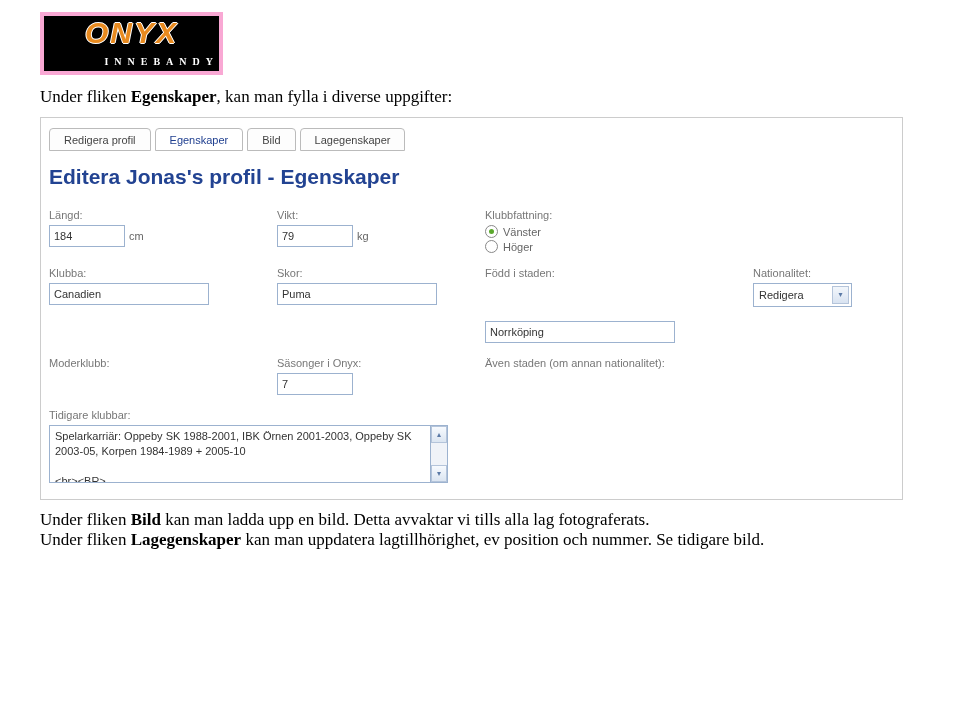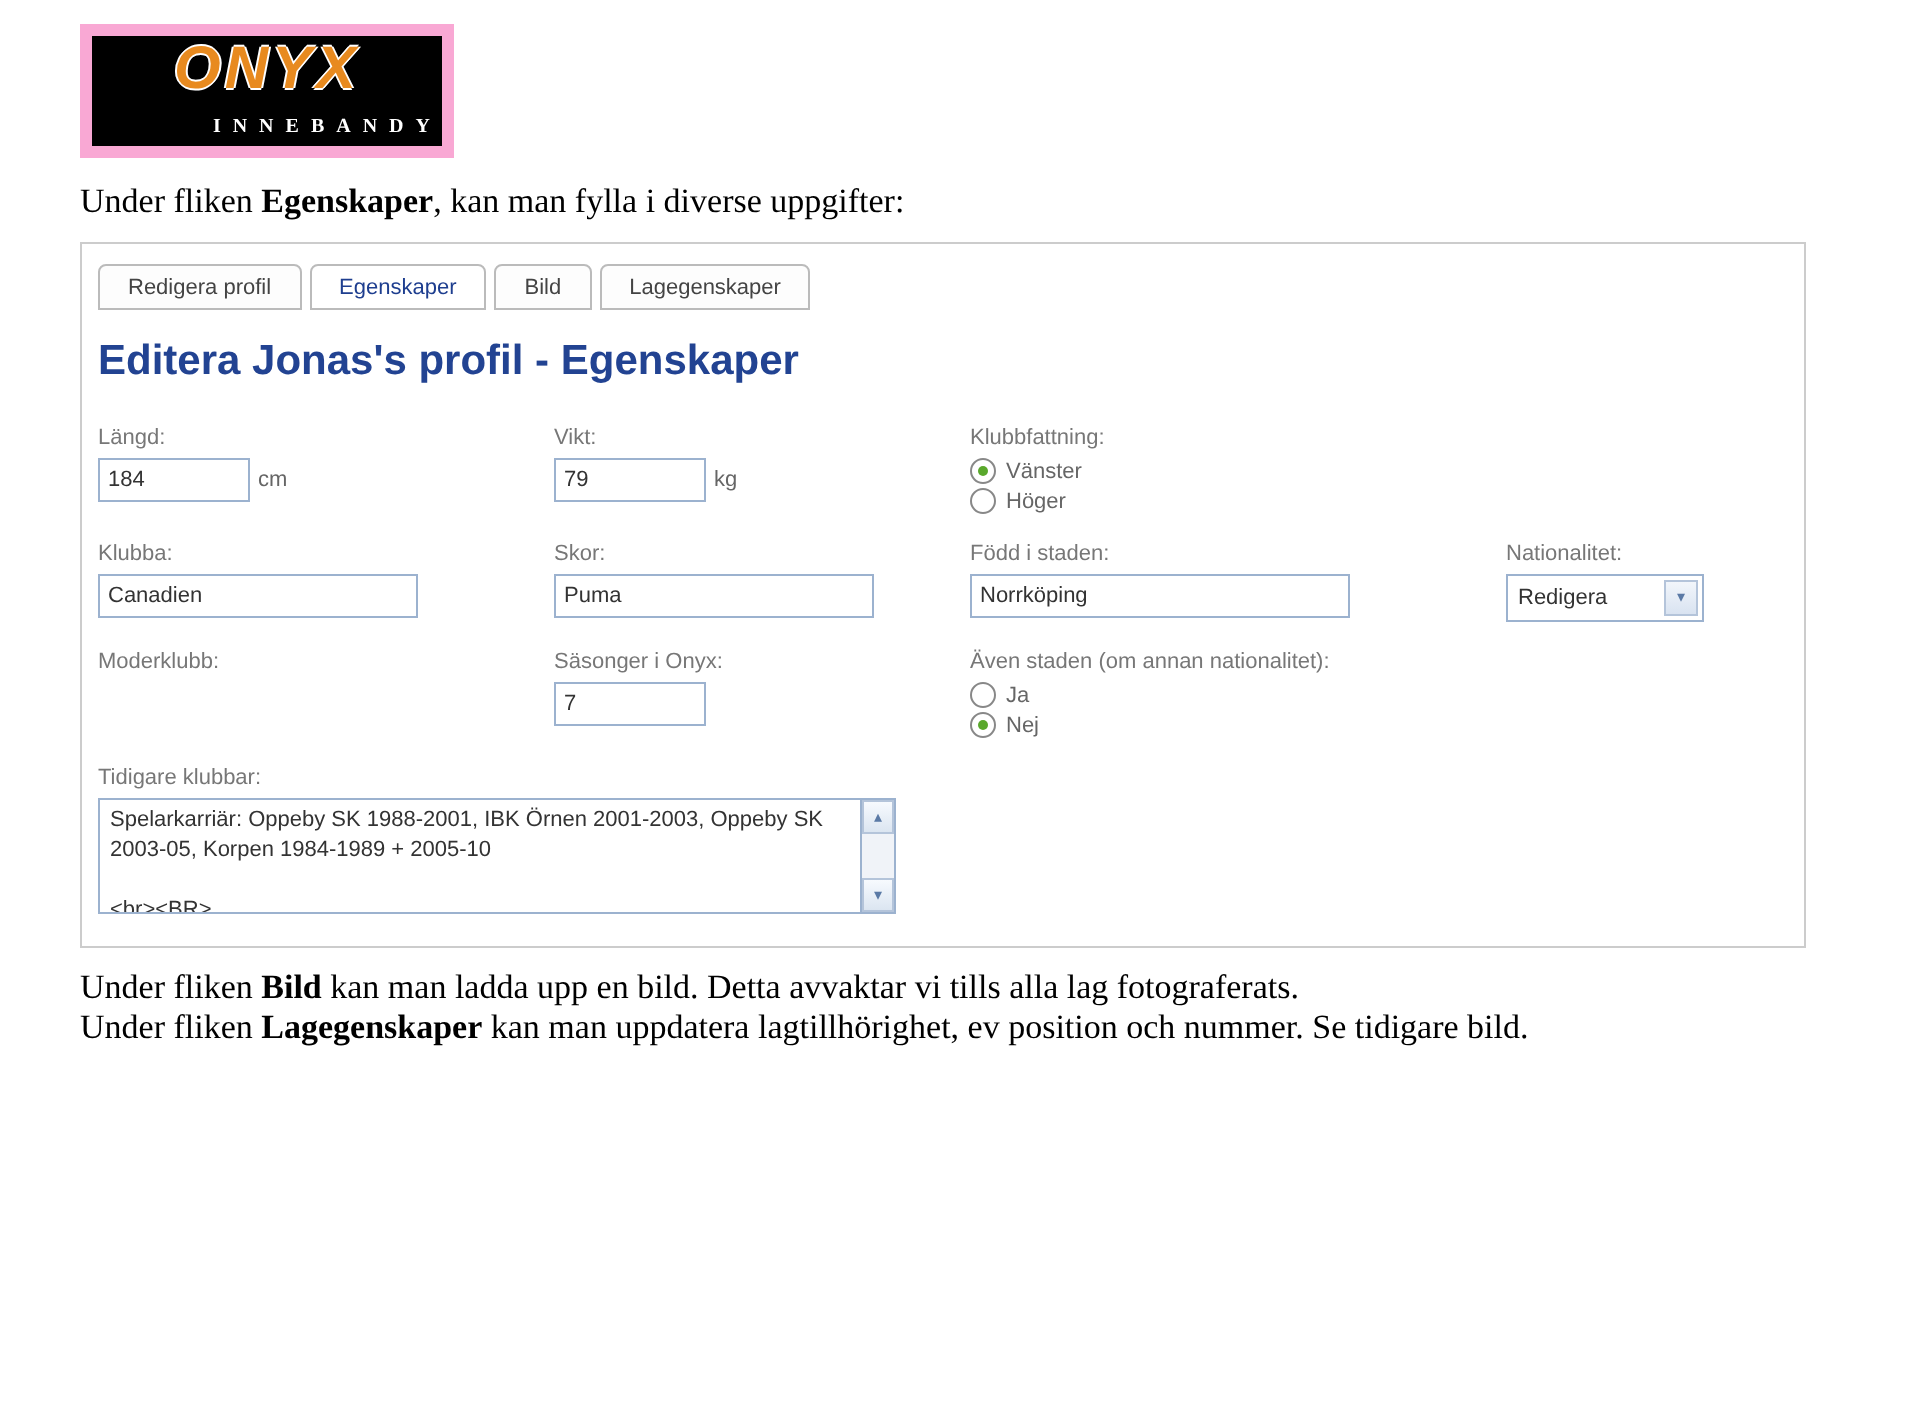--- a/index.html
+++ b/index.html
@@ -8,21 +8,21 @@
     width: 960px;
     font-family: "Times New Roman", serif;
     background: #fff;
   }
   .page {
     padding: 12px 40px 40px 40px;
   }
   .logo {
     width: 175px;
     height: 55px;
-    border: 6px solid #f9a8d4;
+    border: 4px solid #f9a8d4;
     background: #000;
     position: relative;
     margin-bottom: 12px;
     overflow: hidden;
   }
   .logo-top {
     position: absolute;
     left: 0; right: 0; top: 2px;
     text-align: center;
     font-family: Arial, sans-serif;
@@ -251,21 +251,21 @@
 
     <div class="row">
       <div class="field" style="width:200px;">
         <label>Klubba:</label>
         <input class="txt w150" value="Canadien" style="">
       </div>
       <div class="field" style="width:180px;">
         <label>Skor:</label>
         <input class="txt w150" value="Puma" style="">
       </div>
-      <div class="field" style="width:240px;">
+      <div class="field" style="width:240px;gap:38px;">
         <label>Född i staden:</label>
         <input class="txt w180" value="Norrköping" style="">
       </div>
       <div class="field">
         <label>Nationalitet:</label>
         <div class="sel">
           <span>Redigera</span>
           <span class="sel-arrow">
               <span class="chev">▾</span>
             </span>
@@ -276,30 +276,20 @@
     <div class="row">
       <div class="field" style="width:200px;">
         <label>Moderklubb:</label>
       </div>
       <div class="field" style="width:180px;">
         <label>Säsonger i Onyx:</label>
         <input class="txt w70" value="7" style="">
       </div>
       <div class="field">
         <label>Även staden (om annan nationalitet):</label>
-        <div class="radio-group">
-          <div class="radio-item">
-              <span class="radio"></span>
-              <span>Ja</span>
-            </div>
-          <div class="radio-item">
-              <span class="radio checked"></span>
-              <span>Nej</span>
-            </div>
-        </div>
       </div>
     </div>
 
     <div class="field">
       <label>Tidigare klubbar:</label>
       <div class="textarea-wrap">
         <div class="textarea">Spelarkarriär: Oppeby SK 1988-2001, IBK Örnen 2001-2003, Oppeby SK 2003-05, Korpen 1984-1989 + 2005-10
 
 &lt;br&gt;&lt;BR&gt;</div>
         <div class="scrollbar">

